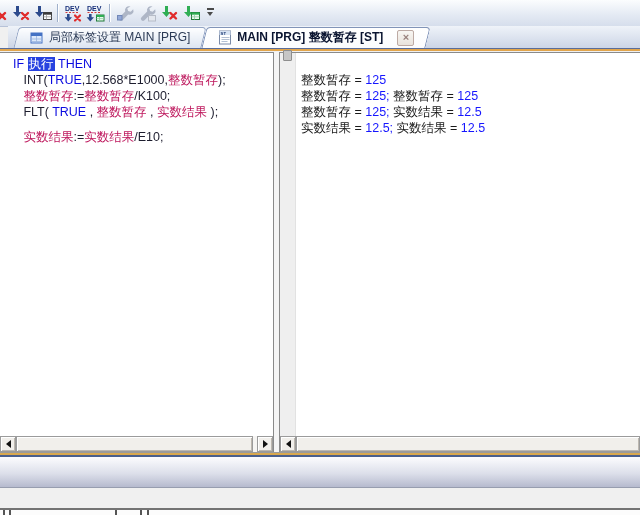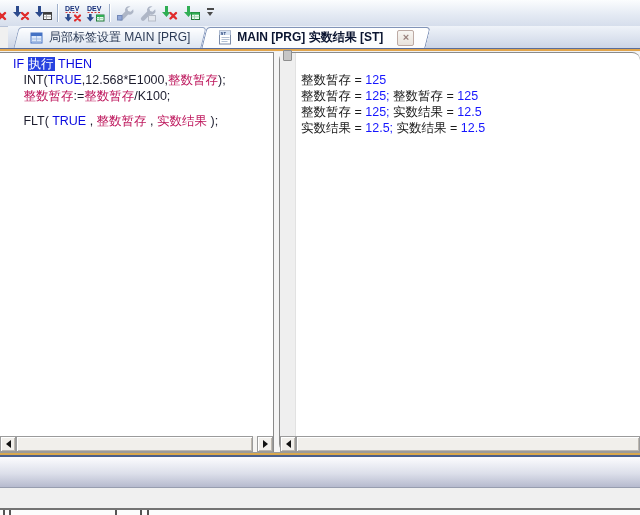--- a/index.html
+++ b/index.html
@@ -36,21 +36,21 @@
     text-align:center;font-weight:bold;}
   .accent-navy{position:absolute;left:0;top:48px;width:640px;height:1px;background:#5a6d99;}
   .accent-gold{position:absolute;left:0;top:49px;width:640px;height:2px;background:#e2a54b;}
   .split-nub{position:absolute;left:283px;top:50px;width:7px;height:9px;background:#c6c6c6;border:1px solid #8e8e8e;border-radius:1px;z-index:6;}
 
   
   .editor-wrap{position:absolute;left:0;top:52px;width:640px;height:400px;display:flex;background:#f5f5f5;}
   .pane{display:flex;flex-direction:column;background:#fff;box-sizing:border-box;}
   .pane.left{width:274px;border-right:1px solid #8a8a8a;border-top:1px solid #8a8a8a;}
   .splitter{width:5px;background:#f5f5f5;flex:none;}
-  .pane.right{flex:1;border-left:1px solid #8a8a8a;border-top:1px solid #8a8a8a;border-radius:8px;}
+  .pane.right{flex:1;border-left:1px solid #8a8a8a;border-top:1px solid #8a8a8a;}
   .right-body{flex:1;display:flex;overflow:hidden;}
   .vgutter{width:15px;background:#efefef;border-right:1px solid #e2e2e2;flex:none;}
 
   .code{flex:1;padding:3px 0 0 13px;overflow:hidden;}
   .code-line{height:16px;line-height:16px;font-size:12.5px;white-space:pre;}
   .code-line:last-child{margin-top:9px;}
   .tk-kw{color:#0b0be0;}
   .tk-fn,.tk-num,.tk-punc{color:#1d1d2e;}
   .tk-var{color:#be185d;}
   .tk-sel{color:#fff;background:#2742e0;padding:0 1px;}
@@ -176,35 +176,36 @@
     </div>
     <div class="tab active">
       <span class="tab-icon">
         <svg width="14" height="15" viewBox="0 0 14 15">
           <rect x="1.5" y="1" width="11" height="13" fill="#fff" stroke="#7a8aa8"></rect>
           <rect x="1.5" y="1" width="11" height="4" fill="#d8e4f4"></rect>
           <text x="2.6" y="4.6" font-size="4.2" font-weight="bold" fill="#1f3b73">ST</text>
           <path d="M3.5 7.5h8M3.5 9.5h8M3.5 11.5h6" stroke="#9fb0c8" stroke-width="0.8"></path>
         </svg>
       </span>
-      <span class="tab-label">MAIN [PRG] 实数结果 [ST]</span>
+      <span class="tab-label">MAIN [PRG] 整数暂存 [ST]</span>
       <span class="tab-close">×</span>
     </div>
   </div>
   <div class="accent-navy"></div>
   <div class="accent-gold"></div>
   <div class="split-nub"></div>
 
   <div class="editor-wrap">
     <div class="pane left">
       <div class="code" id="code-lines">
           <div class="code-line"><span class="tk-kw">IF </span><span class="tk-sel">执行</span><span class="tk-kw"> THEN</span></div>
           <div class="code-line"><span class="tk-punc">   </span><span class="tk-fn">INT(</span><span class="tk-kw">TRUE</span><span class="tk-punc">,</span><span class="tk-num">12.568*E1000</span><span class="tk-punc">,</span><span class="tk-var">整数暂存</span><span class="tk-punc">);</span></div>
           <div class="code-line"><span class="tk-punc">   </span><span class="tk-var">整数暂存</span><span class="tk-punc">:=</span><span class="tk-var">整数暂存</span><span class="tk-num">/K100;</span></div>
           <div class="code-line"><span class="tk-punc">   </span><span class="tk-fn">FLT( </span><span class="tk-kw">TRUE</span><span class="tk-punc"> , </span><span class="tk-var">整数暂存</span><span class="tk-punc"> , </span><span class="tk-var">实数结果</span><span class="tk-punc"> );</span></div>
+          <div class="code-line"><span class="tk-punc">   </span><span class="tk-var">实数结果</span><span class="tk-punc">:=</span><span class="tk-var">实数结果</span><span class="tk-num">/E10;</span></div>
         </div>
       <div class="hscroll">
         <div class="sb-btn">
             <i class="tri-l"></i>
           </div>
         <div class="sb-thumb fixed"></div>
         <div class="sb-space"></div>
         <div class="sb-btn">
             <i class="tri-r"></i>
           </div>

